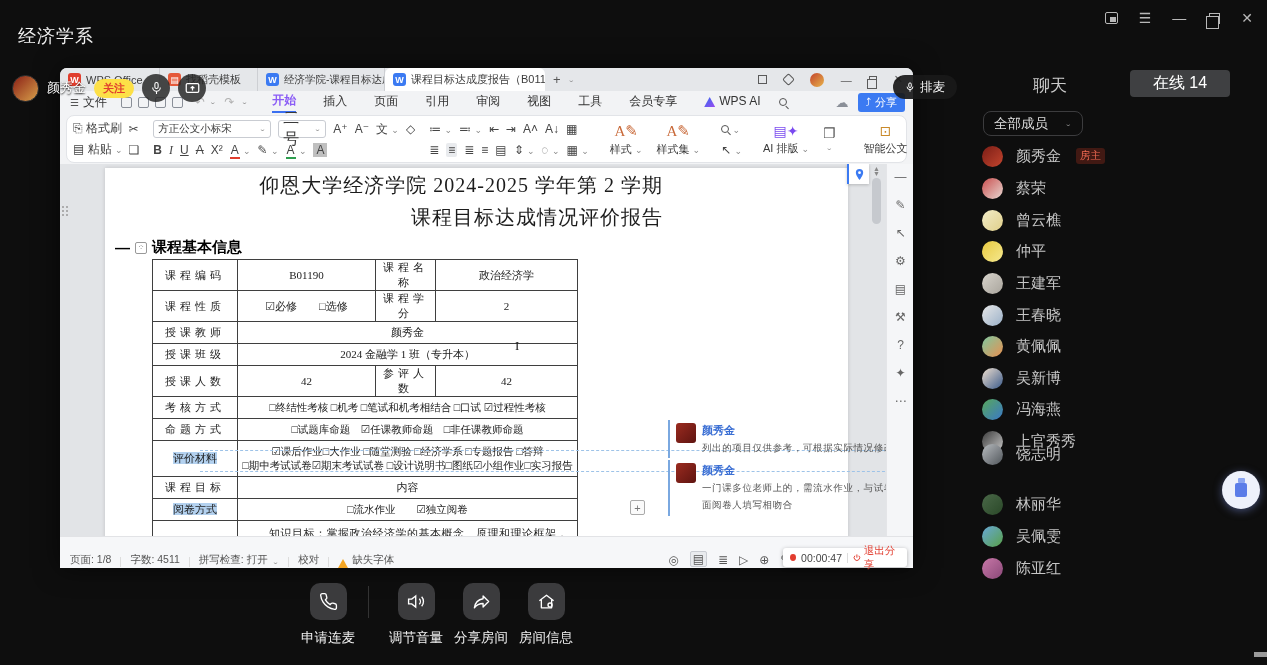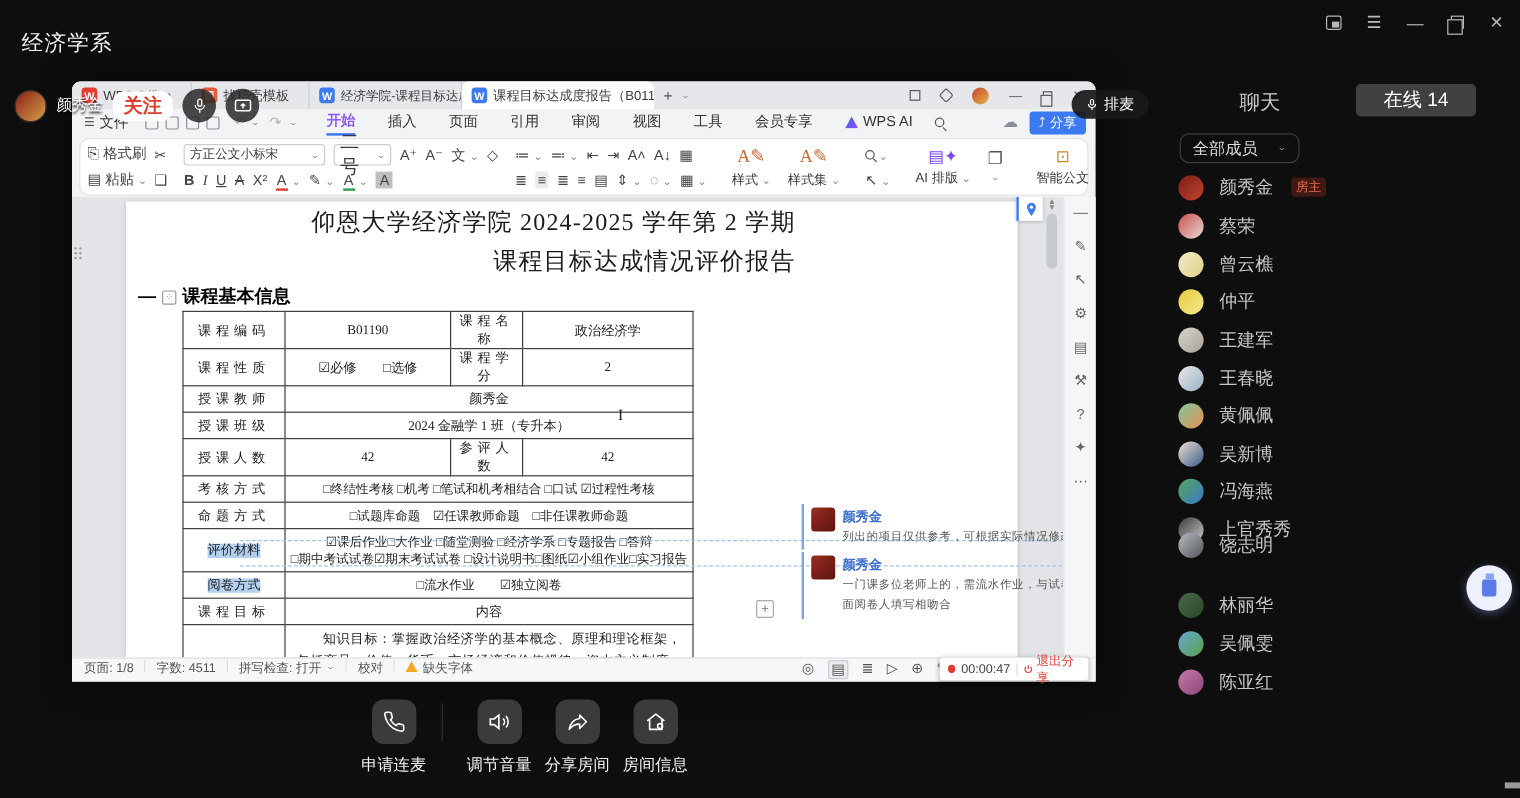--- a/index.html
+++ b/index.html
@@ -74,30 +74,30 @@
   .cm-name{position:absolute;left:34px;top:3px;font-size:11px;font-weight:bold;color:#3b6fd4}
   .cm-text{position:absolute;left:34px;top:20px;font-size:9.5px;line-height:17px;color:#555;letter-spacing:.6px;font-family:"Liberation Serif","DejaVu Serif",serif}
   .pinbox{position:absolute;left:787px;top:0;width:22px;height:20px;background:#fff;border-left:2px solid #3b7af2;box-shadow:0 1px 3px rgba(0,0,0,.2);display:flex;align-items:center;justify-content:center}
   .vscroll{position:absolute;left:812px;top:14px;width:9px;height:46px;background:#c6c9ce;border-radius:5px}
   .side-strip{position:absolute;left:826px;top:0;bottom:0;width:27px;background:#f5f6f8;border-left:1px solid #e4e5e8}
   .side-strip .si{position:absolute;left:0;width:27px;text-align:center;color:#666;font-size:12px}
   .dots6{position:absolute;left:2px;top:42px;width:8px;display:grid;grid-template-columns:2px 2px;gap:2px}
   .dots6 i{width:2px;height:2px;background:#9a9a9a;border-radius:50%}
   .ibeam{position:absolute;left:410px;top:170px;width:11px;font-family:"Liberation Serif",serif;font-size:13px;color:#222}
   
-  .wps-status{position:absolute;left:0;bottom:0;right:0;height:20px;background:#f6f7f9;border-top:1px solid #e2e3e6;display:flex;align-items:flex-start;font-size:10.5px;color:#555;padding:1px 10px}
+  .wps-status{position:absolute;left:0;bottom:0;right:0;height:32px;background:#f6f7f9;border-top:1px solid #e2e3e6;display:flex;align-items:flex-end;font-size:10.5px;color:#555;padding:1px 10px}
   .st-sep{width:1px;height:10px;background:#ddd;margin:0 9px}
   .st-ic{font-size:12px;color:#555;margin-left:11px}
   .st-ic.sel{border:1px solid #c9ccd2;background:#e9ebee;border-radius:2px;padding:0 2px}
   .warn-tri{width:0;height:0;border-left:5px solid transparent;border-right:5px solid transparent;border-bottom:9px solid #f5a623;display:inline-block;margin-right:4px;position:relative;top:1px}
   
   .ov-presenter{left:12px;top:74px;display:flex;align-items:center;gap:8px}
   .ov-av{width:27px;height:27px;border-radius:50%;background:linear-gradient(135deg,#8a1f16,#d8a04a);border:1px solid #333}
   .ov-name{color:#fff;font-size:13px;text-shadow:0 1px 2px #000}
-  .follow-pill{background:#ffffff;color:#e03e2e;font-size:16px;border-radius:10px;padding:2px 9px;font-weight:bold}
+  .follow-pill{background:#fde047;color:#e03e2e;font-size:11px;border-radius:10px;padding:2px 9px;font-weight:bold}
   .ov-circle{width:28px;height:28px;border-radius:50%;background:rgba(40,40,40,.85);display:flex;align-items:center;justify-content:center}
   .paimai{left:893px;top:75px;height:24px;background:rgba(25,25,25,.92);border-radius:12px;display:flex;align-items:center;gap:5px;padding:0 12px;color:#fff;font-size:12.5px}
   .rec-pill{left:783px;top:548px;width:124px;height:19px;background:#fff;border-radius:3px;box-shadow:0 1px 4px rgba(0,0,0,.3);display:flex;align-items:center;padding:0 7px;gap:5px}
   .rec-dot{width:7px;height:7px;border-radius:50%;background:#e23c2e}
   .rec-time{font-size:10.5px;color:#444}
   .rec-exit{font-size:10.5px;color:#e23c2e;display:flex;align-items:center;gap:3px}
   
   .rp-chat{left:1033px;top:74px;font-size:17px;color:#c9c9c9}
   .rp-online{left:1130px;top:70px;width:100px;height:27px;background:#3f4042;border-radius:4px;color:#fff;font-size:16px;display:flex;align-items:center;justify-content:center}
   .rp-filter{left:983px;top:111px;width:100px;height:25px;border:1px solid #3c3c3e;border-radius:8px;display:flex;align-items:center;justify-content:space-between;padding:0 10px;color:#ddd;font-size:13.5px}
@@ -348,26 +348,26 @@
           <td colspan="3" style="font-size:10.5px">□试题库命题　☑任课教师命题　□非任课教师命题</td>
         </tr>
         <tr>
           <td height="36"><span class="hl">评价材料</span></td>
           <td colspan="3" style="font-size:10.5px">
             <div>☑课后作业□大作业 □随堂测验 □经济学系 □专题报告 □答辩</div>
             <div>□期中考试试卷☑期末考试试卷 □设计说明书□图纸☑小组作业□实习报告</div>
           </td>
         </tr>
         <tr>
+          <td height="22" class="lbl">课程目标</td>
+          <td colspan="3">内容</td>
+        </tr>
+        <tr>
           <td height="22"><span class="hl">阅卷方式</span></td>
           <td colspan="3" style="font-size:10.5px">□流水作业　　☑独立阅卷</td>
-        </tr>
-        <tr>
-          <td height="22" class="lbl">课程目标</td>
-          <td colspan="3">内容</td>
         </tr>
         <tr>
           <td height="58">目标 1</td>
           <td colspan="3" class="goal-text">知识目标：掌握政治经济学的基本概念、原理和理论框架，包括商品、价值、货币、市场经济和价值规律、资本主义制度及其演变、资本主义生产、资本主义流通、剩余价值的分配、资本主义经济危机和历史趋势等。</td>
         </tr>
       </tbody>
         </table>
       <div class="plus-btn">+</div>
       <div class="ibeam">I</div>
     </div>

